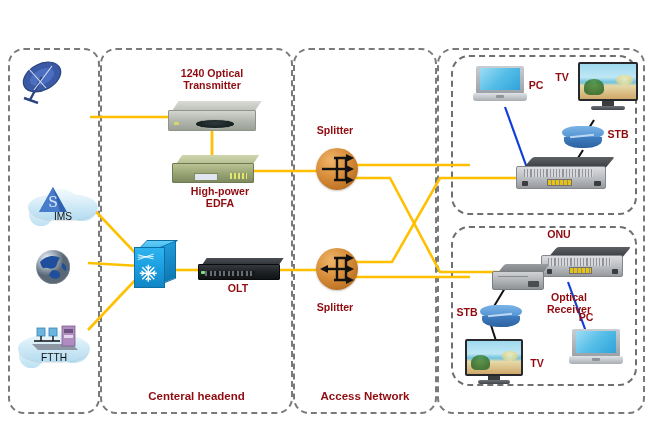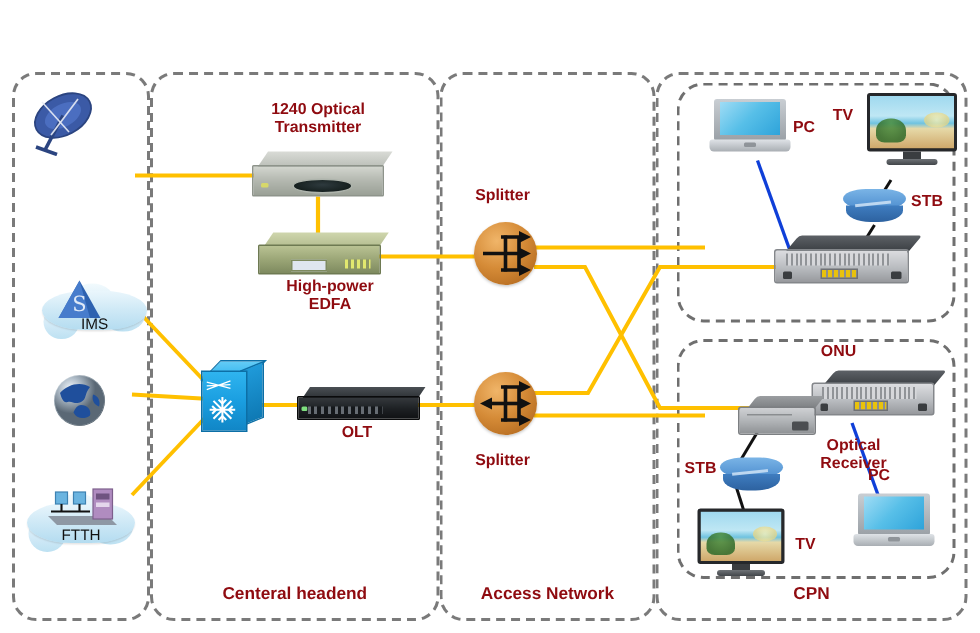--- a/index.html
+++ b/index.html
@@ -504,15 +504,14 @@
   <div class="pc" style="left:569px;top:329px;width:54px;height:40px;">
     <div class="lid">
         <div class="lcd"></div>
       </div>
     <div class="kb"></div>
     <div class="tp"></div>
   </div>
 
   <div class="zone-label" style="left:100px;top:390px;width:193px;">Centeral headend</div>
   <div class="zone-label" style="left:293px;top:390px;width:144px;">Access Network</div>
-  <div class="zone-label" style="left:437px;top:390px;width:208px;">CPN</div>
 
 </div>
 
 </body></html>

